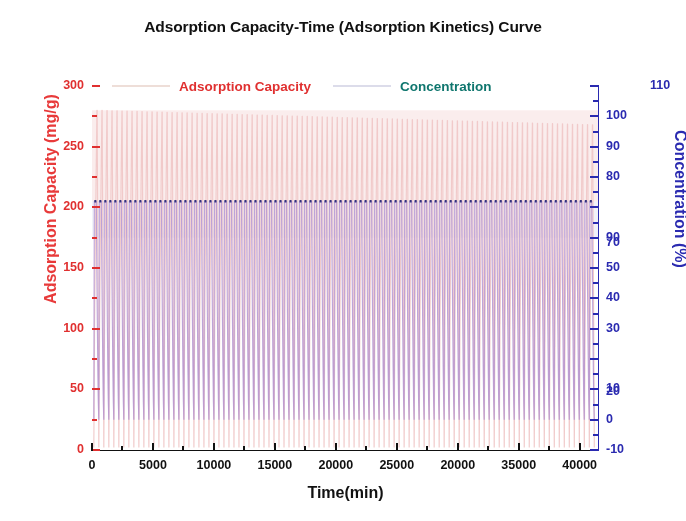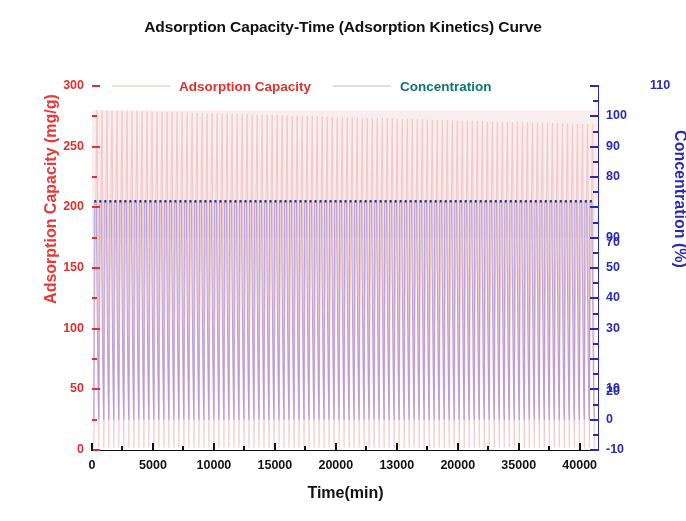--- a/index.html
+++ b/index.html
@@ -152,21 +152,21 @@
       <div class="tlabel tlabel-bottom" style="left: 57px; top: 458px;">0</div>
       <div class="tick tick-b tick-b-major" style="left: 151.964px;"></div>
       <div class="tlabel tlabel-bottom" style="left: 117.964px; top: 458px;">5000</div>
       <div class="tick tick-b tick-b-major" style="left: 212.928px;"></div>
       <div class="tlabel tlabel-bottom" style="left: 178.928px; top: 458px;">10000</div>
       <div class="tick tick-b tick-b-major" style="left: 273.892px;"></div>
       <div class="tlabel tlabel-bottom" style="left: 239.892px; top: 458px;">15000</div>
       <div class="tick tick-b tick-b-major" style="left: 334.855px;"></div>
       <div class="tlabel tlabel-bottom" style="left: 300.855px; top: 458px;">20000</div>
       <div class="tick tick-b tick-b-major" style="left: 395.819px;"></div>
-      <div class="tlabel tlabel-bottom" style="left: 361.819px; top: 458px;">13000</div>
+      <div class="tlabel tlabel-bottom" style="left: 361.819px; top: 458px;">25000</div>
       <div class="tick tick-b tick-b-major" style="left: 456.783px;"></div>
       <div class="tlabel tlabel-bottom" style="left: 422.783px; top: 458px;">20000</div>
       <div class="tick tick-b tick-b-major" style="left: 517.747px;"></div>
       <div class="tlabel tlabel-bottom" style="left: 483.747px; top: 458px;">35000</div>
       <div class="tick tick-b tick-b-major" style="left: 578.711px;"></div>
       <div class="tlabel tlabel-bottom" style="left: 544.711px; top: 458px;">40000</div>
       <div class="tick tick-b tick-b-minor" style="left: 121.482px;"></div>
       <div class="tick tick-b tick-b-minor" style="left: 182.446px;"></div>
       <div class="tick tick-b tick-b-minor" style="left: 243.41px;"></div>
       <div class="tick tick-b tick-b-minor" style="left: 304.373px;"></div>

